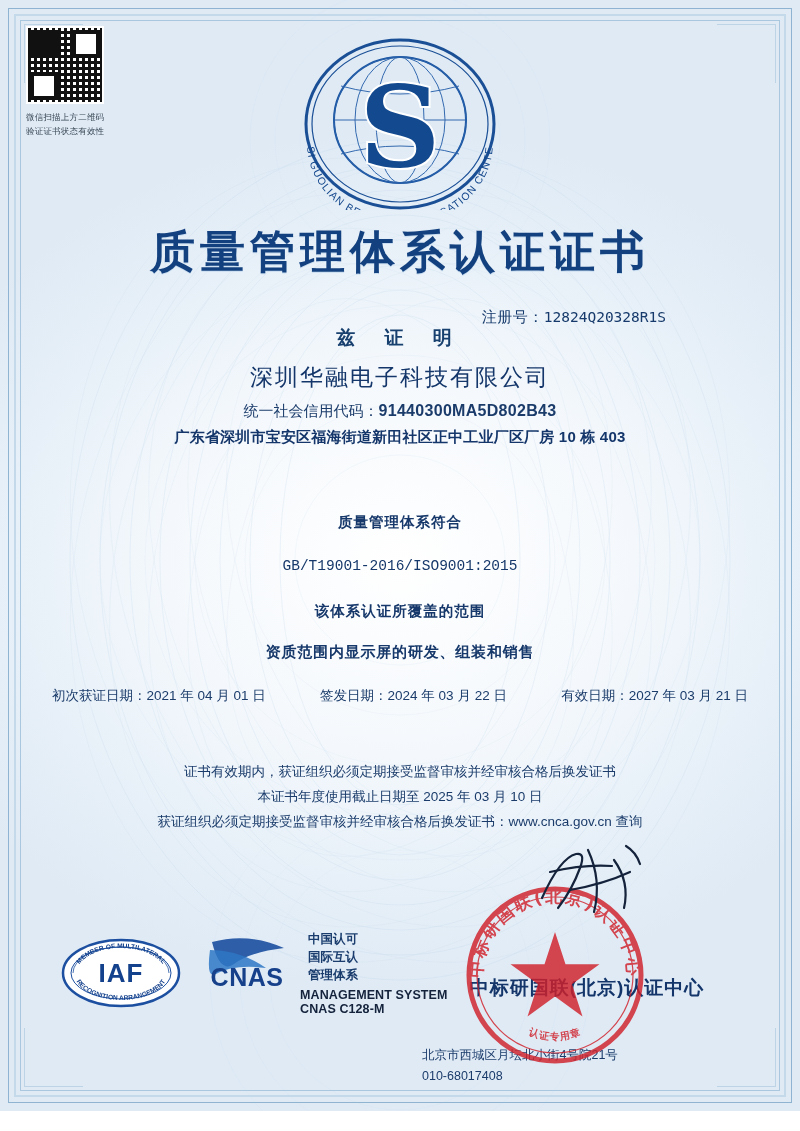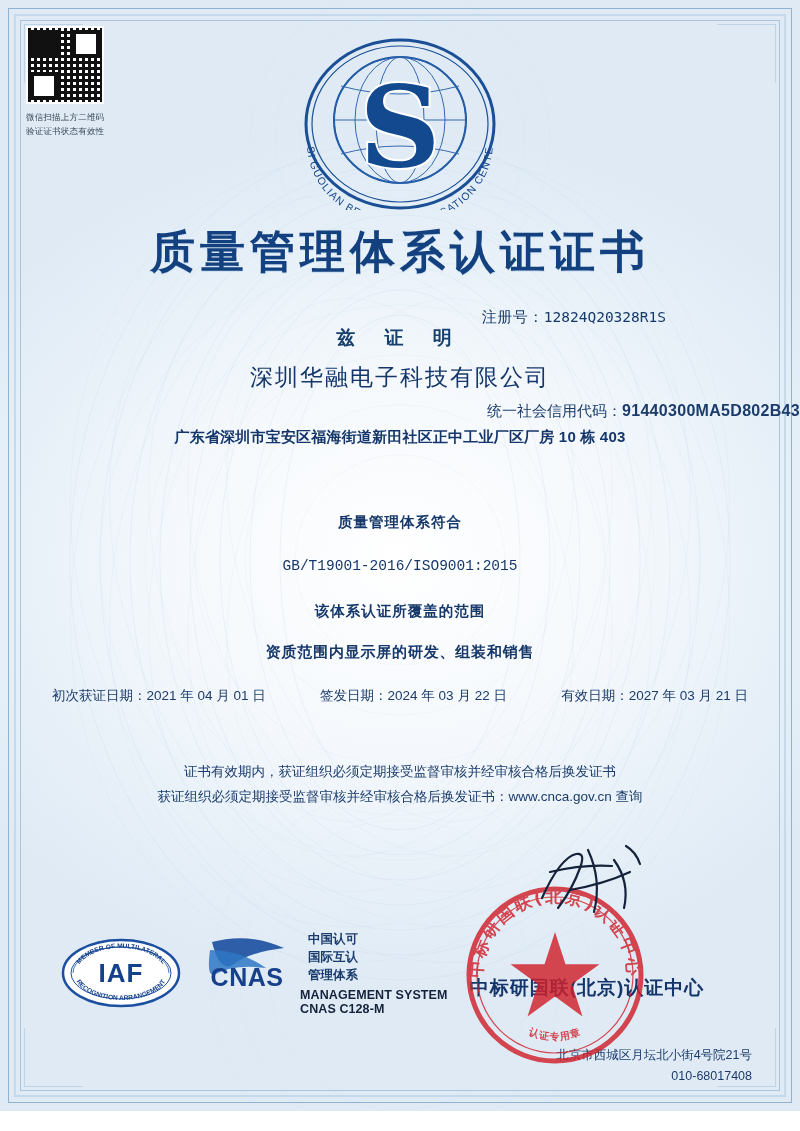--- a/index.html
+++ b/index.html
@@ -157,21 +157,21 @@
     font-size: 23px;
     font-weight: normal;
     letter-spacing: 2px;
     color: #14366a;
     z-index: 5;
   }
   .credit {
     position: absolute;
     top: 402px;
     left: 0; right: 0;
-    text-align: right;
+    text-align: center;
     font-size: 15px;
     color: #1b3c6b;
     z-index: 5;
   }
   .credit b { font-size: 16px; letter-spacing: .3px; }
   .address {
     position: absolute;
     top: 428px;
     left: 0; right: 0;
     text-align: center;
@@ -252,21 +252,21 @@
     font-weight: bold;
     color: #13356a;
     z-index: 5;
     letter-spacing: 1px;
   }
   .issuer-addr {
     position: absolute;
     top: 1045px;
     right: 48px;
     width: 330px;
-    text-align: right;
+    text-align: left;
     font-size: 12.5px;
     color: #1b3c6b;
     line-height: 1.7;
     z-index: 5;
   }
   .stamp {
     position: absolute;
     right: 150px;
     top: 880px;
     width: 190px;
@@ -405,20 +405,21 @@
     <div>
       <span>签发日期：</span><span>2024 年 03 月 22 日</span>
     </div>
     <div>
       <span>有效日期：</span><span>2027 年 03 月 21 日</span>
     </div>
   </div>
 
   <div class="notes">
     <div>证书有效期内，获证组织必须定期接受监督审核并经审核合格后换发证书</div>
+    <div>本证书年度使用截止日期至 2025 年 03 月 10 日</div>
     <div>获证组织必须定期接受监督审核并经审核合格后换发证书：www.cnca.gov.cn 查询</div>
   </div>
 
   <div class="logos">
     <svg class="iaf-logo" viewBox="0 0 122 74">
       <ellipse cx="61" cy="37" rx="58" ry="33" fill="#ffffff" stroke="#1c4fa0" stroke-width="2.5"></ellipse>
       <ellipse cx="61" cy="37" rx="50" ry="26" fill="none" stroke="#1c4fa0" stroke-width="1"></ellipse>
       <path d="M13 37 a48 26 0 0 1 96 0" fill="none" stroke="#1c4fa0" stroke-width="0.8"></path>
       <text x="61" y="46" text-anchor="middle" font-family="'Liberation Sans', sans-serif" font-size="26" font-weight="bold" fill="#14418c" letter-spacing="1">IAF</text>
       <defs>

